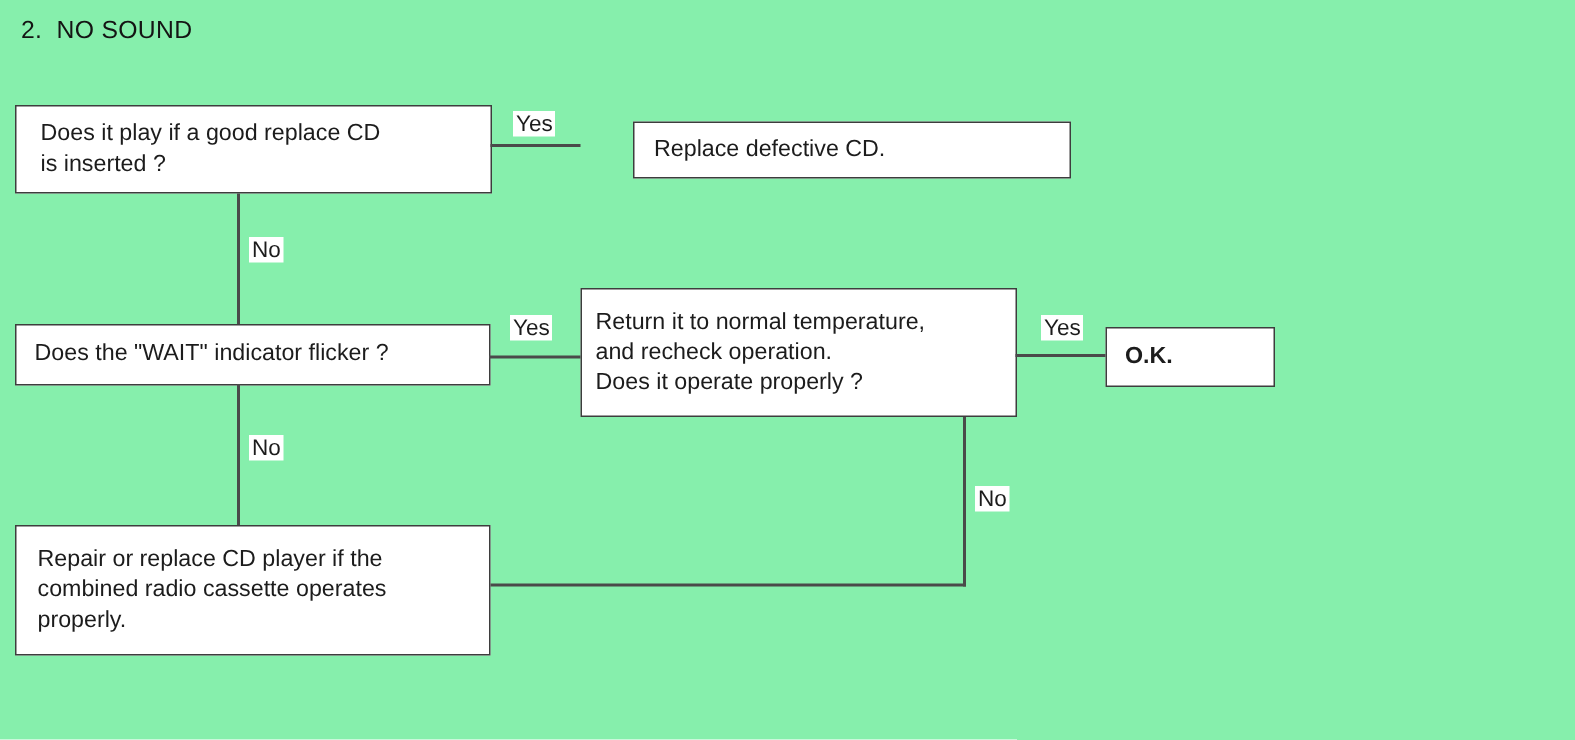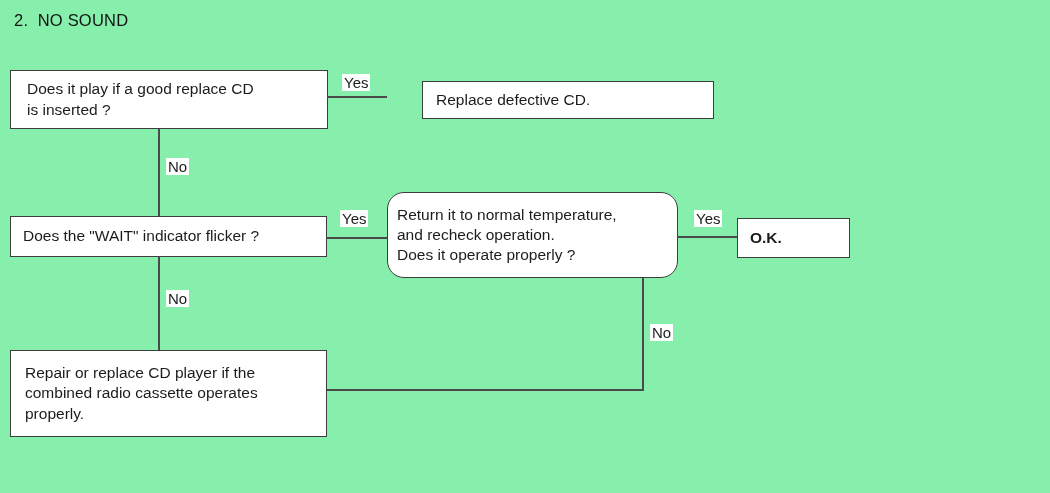--- a/index.html
+++ b/index.html
@@ -46,21 +46,21 @@
     position: absolute;
     font-size: 15px;
     color: #1c1c1c;
     background: #ffffff;
     padding: 0 2px;
   }
 
   #n-q-cd      { left: 10px;  top: 70px;  width: 318px; height: 59px; padding-left: 16px; }
   #n-replace   { left: 386px; top: 81px;  width: 292px; height: 38px; padding-left: 13px; margin-left: 36px; }
   #n-q-wait    { left: 10px;  top: 216px; width: 317px; height: 41px; padding-left: 12px; }
-  #n-recheck   { left: 387px; top: 192px; width: 291px; height: 86px; padding-left: 9px; border-radius: 17px;  }
+  #n-recheck   { left: 387px; top: 192px; width: 291px; height: 86px; padding-left: 9px;  }
   #n-ok        { left: 737px; top: 218px; width: 113px; height: 40px; padding-left: 12px; font-weight: bold; }
   #n-repair    { left: 10px;  top: 350px; width: 317px; height: 87px; padding-left: 14px; }
 
   #e-cd-yes        { left: 327px; top: 96px;  width: 60px;  height: 2px; }
   #e-cd-no         { left: 158px; top: 129px; width: 2px;   height: 87px; }
   #e-wait-yes      { left: 326px; top: 237px; width: 61px;  height: 2px; }
   #e-recheck-yes   { left: 677px; top: 236px; width: 60px;  height: 2px; }
   #e-wait-no       { left: 158px; top: 256px; width: 2px;   height: 94px; }
   #e-recheck-no-v  { left: 642px; top: 278px; width: 2px;   height: 113px; }
   #e-recheck-no-h  { left: 327px; top: 389px; width: 317px; height: 2px; }

